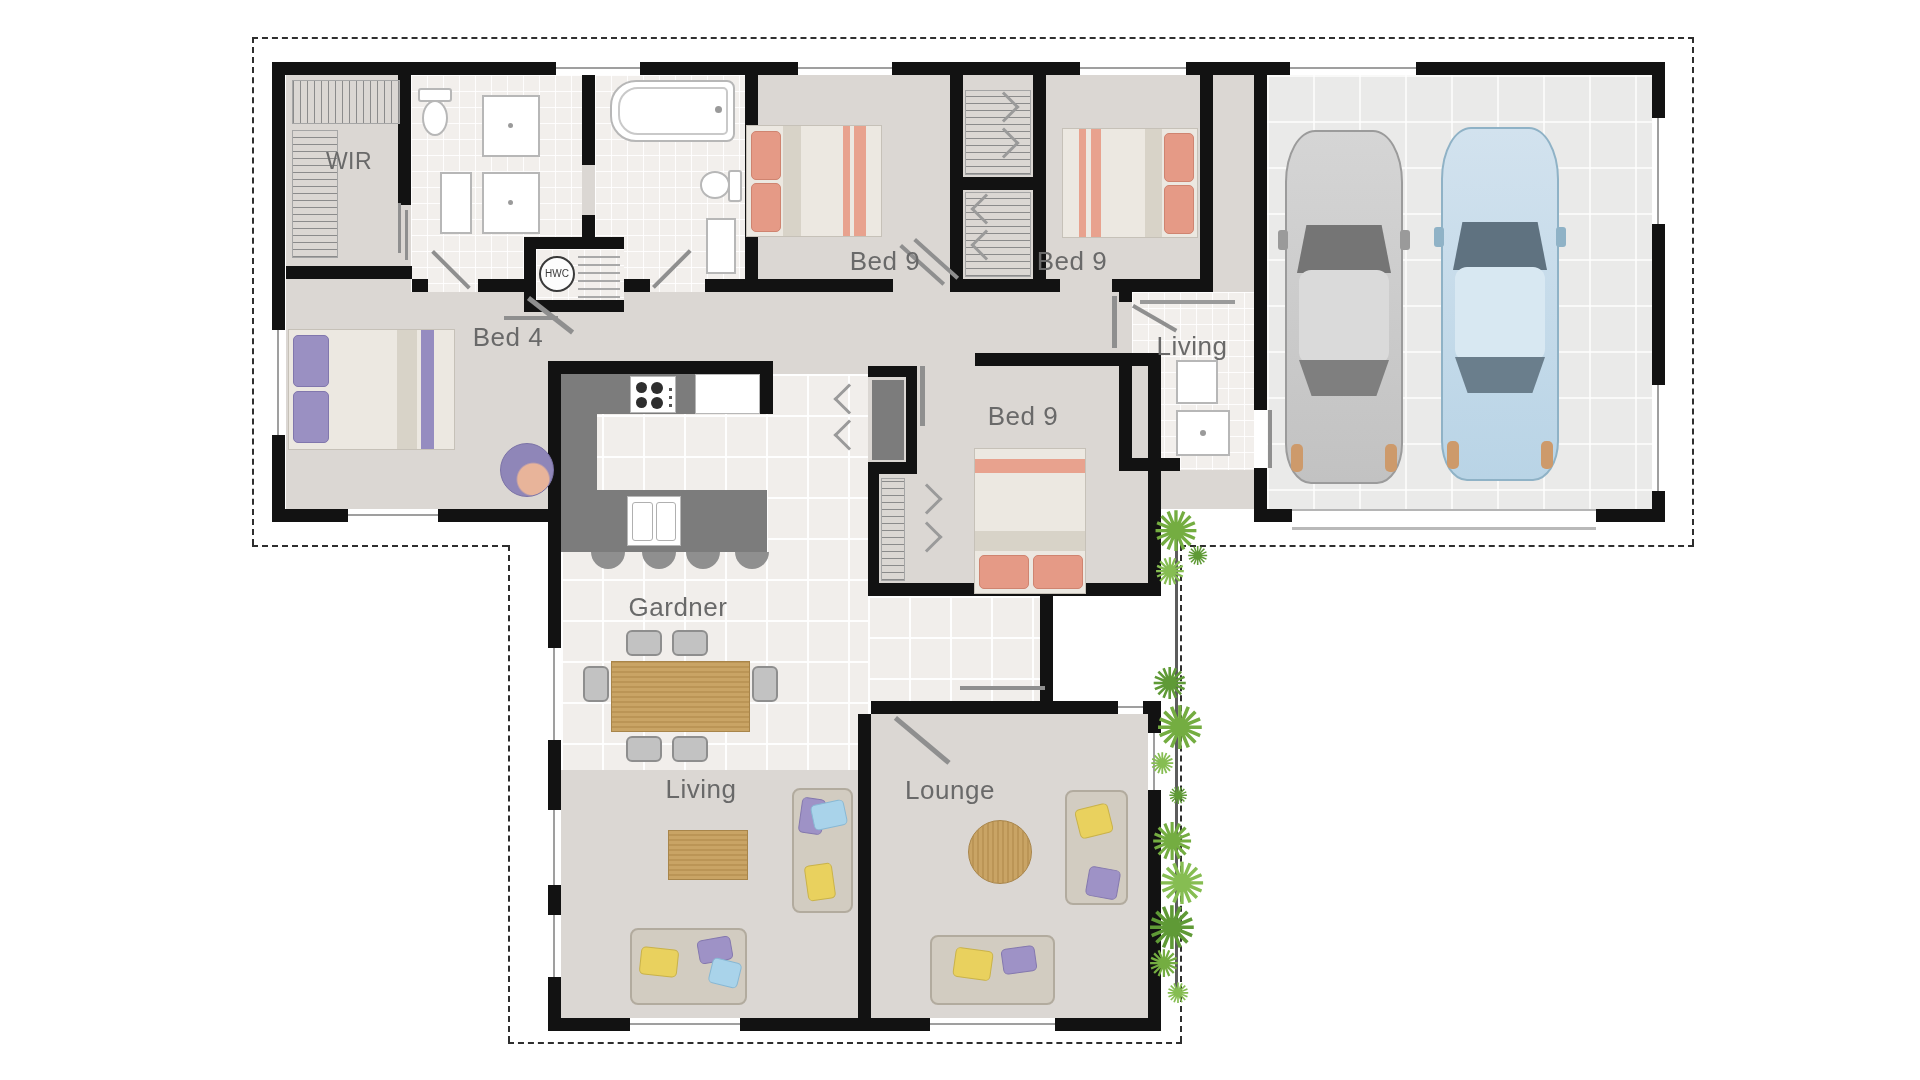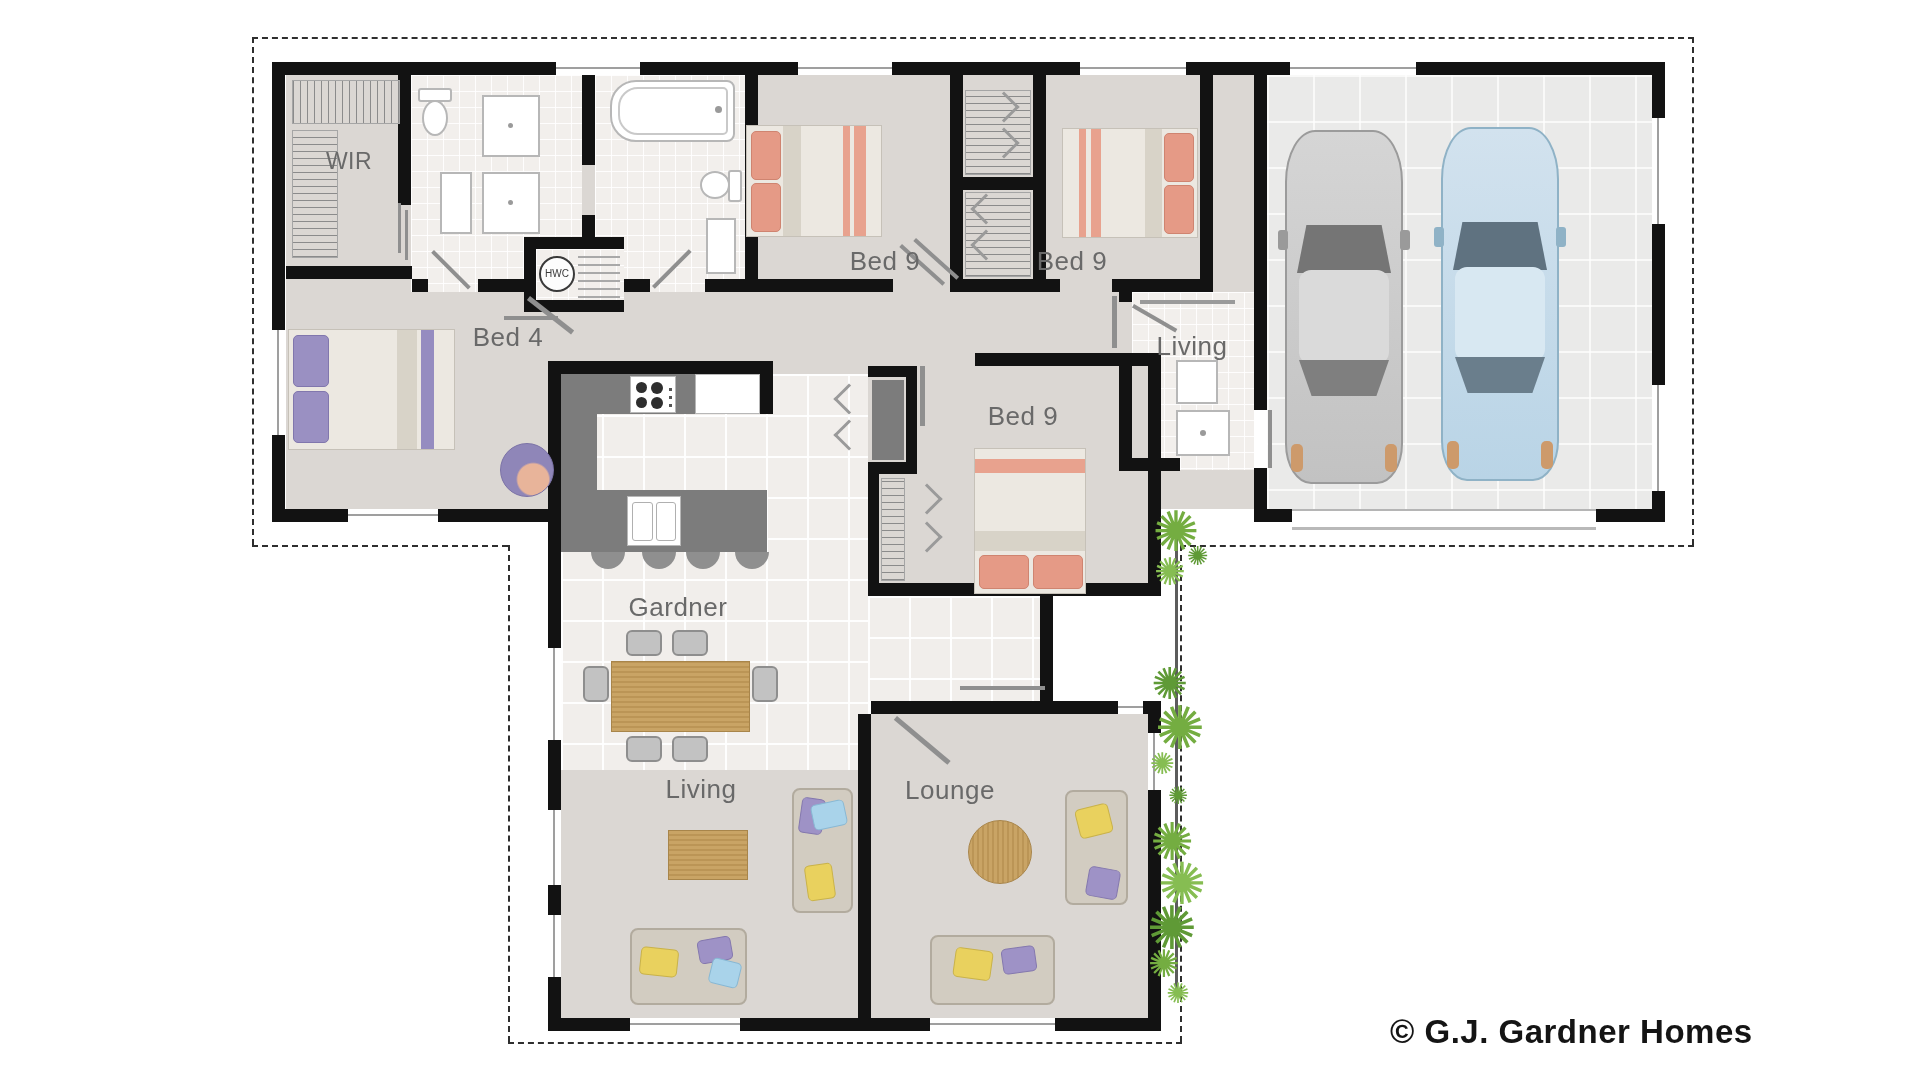--- a/index.html
+++ b/index.html
@@ -318,15 +318,14 @@
   <span class="lbl" style="left:349px;top:161px;font-size:23px;">WIR</span>
   <span class="lbl" style="left:508px;top:337px;">Bed 4</span>
   <span class="lbl" style="left:885px;top:261px;">Bed 9</span>
   <span class="lbl" style="left:1072px;top:261px;">Bed 9</span>
   <span class="lbl" style="left:1023px;top:416px;">Bed 9</span>
   <span class="lbl" style="left:1192px;top:346px;">Living</span>
   <span class="lbl" style="left:678px;top:607px;">Gardner</span>
   <span class="lbl" style="left:701px;top:789px;">Living</span>
   <span class="lbl" style="left:950px;top:790px;">Lounge</span>
 
-  <span id="copyright" style="left:1390px;top:1013px;">© G.J. Gardner Homes</span>
 
 </div>
 
 </body></html>

